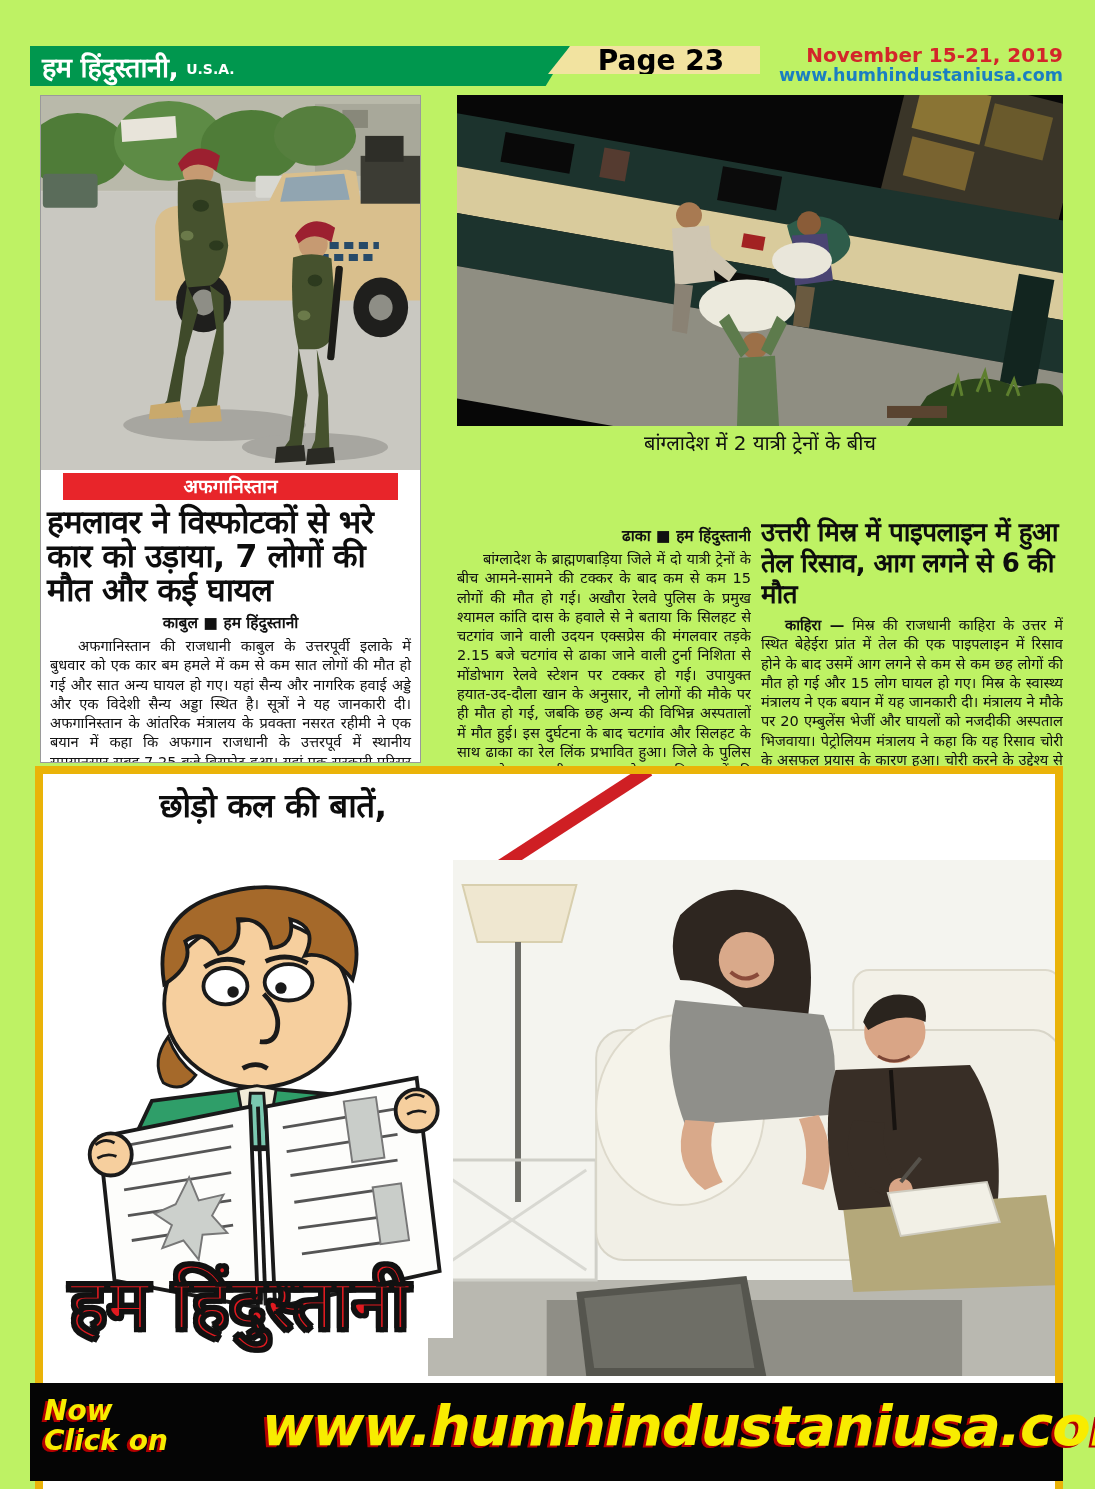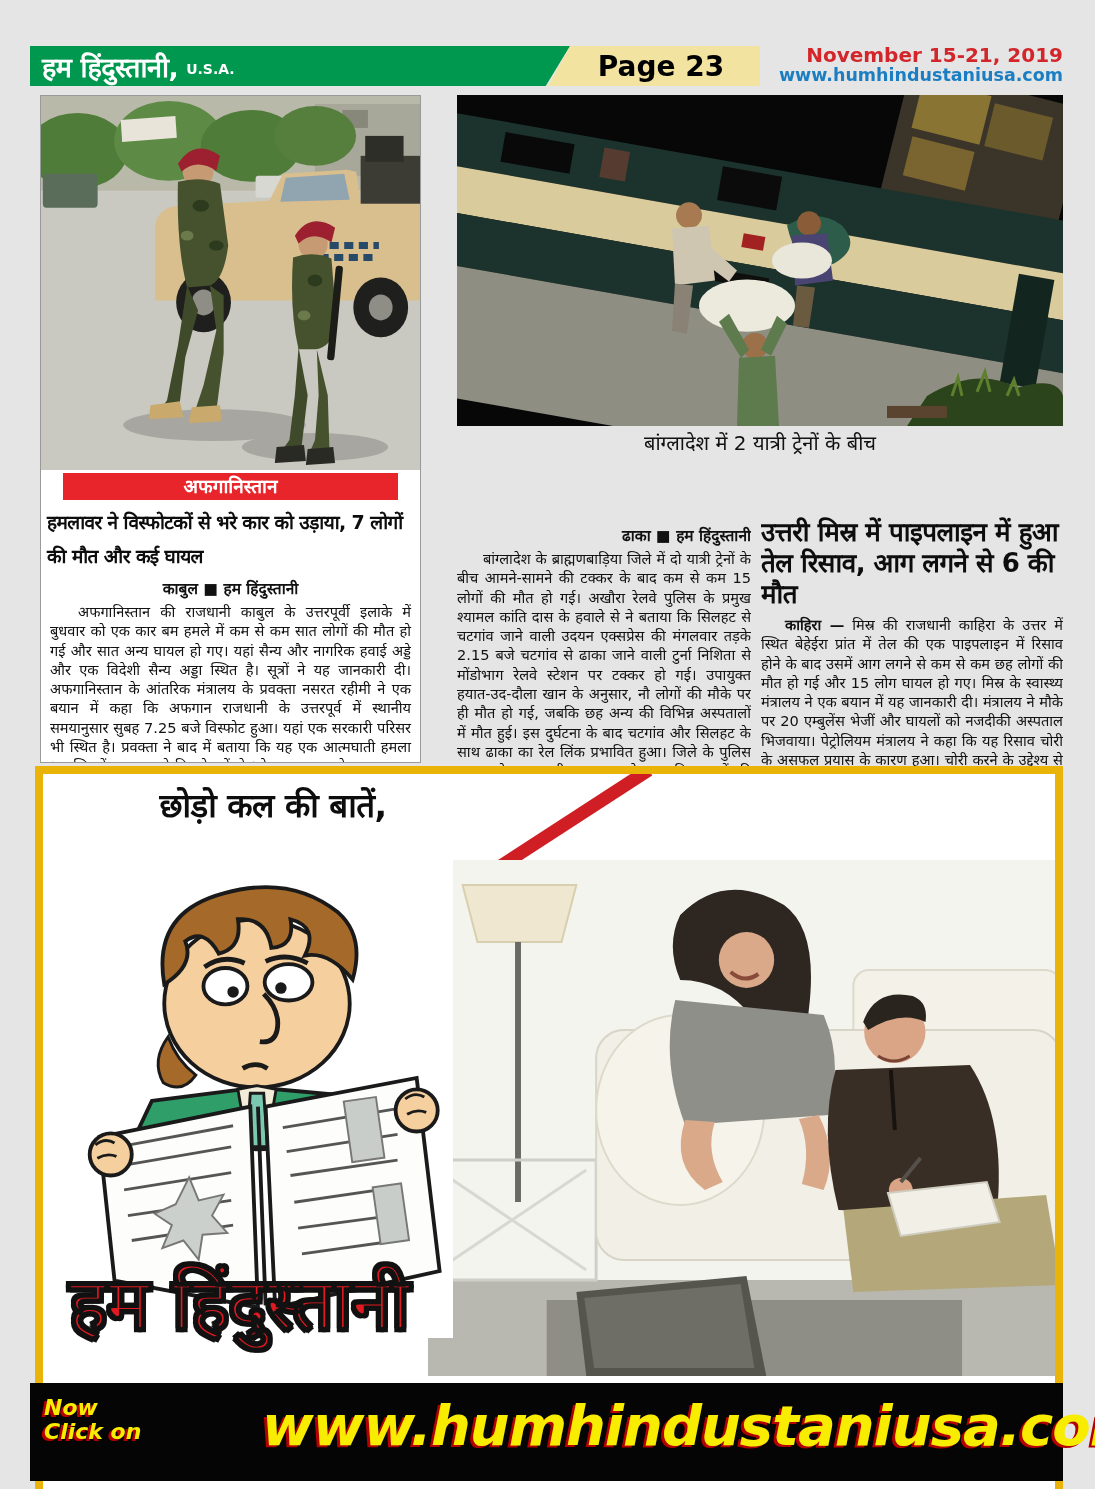--- a/index.html
+++ b/index.html
@@ -1,35 +1,35 @@
 <!DOCTYPE html>
 <html><head>
 <meta charset="utf-8">
 <style>
   html,body{margin:0;padding:0;background:#fff;}
-  .page{position:relative;width:1095px;height:1489px;background:#e5e5e5;overflow:hidden;
+  .page{position:relative;width:1095px;height:1489px;background:#bef264;overflow:hidden;
         font-family:"DejaVu Sans","Liberation Sans",sans-serif;color:#111;}
   
   .mast-green{position:absolute;left:30px;top:46px;width:540px;height:40px;background:#00974e;
       clip-path:polygon(0 0,100% 0,95.5% 100%,0 100%);display:flex;align-items:center;padding-left:12px;box-sizing:border-box;}
   .mast-green .name{color:#fff;font-weight:800;font-size:27px;letter-spacing:-0.5px;}
   .mast-green .suffix{color:#fff;font-weight:800;font-size:14px;margin-left:8px;padding-top:6px;}
-  .page-badge{position:absolute;left:548px;top:46px;width:212px;height:40px;background:#f2e3a0;
+  .page-badge{position:absolute;left:548px;top:46px;width:212px;height:28px;background:#f2e3a0;
       clip-path:polygon(10.5% 0,100% 0,100% 100%,0 100%);display:flex;align-items:center;justify-content:center;}
   .page-badge span{font-weight:800;font-size:28px;color:#000;padding-left:14px;}
   .issue-info{position:absolute;right:32px;top:44px;text-align:right;line-height:1.1;}
   .issue-date{color:#d3262a;font-weight:800;font-size:20px;}
   .issue-url{color:#1b7ec2;font-weight:800;font-size:17.5px;text-decoration:none;display:block;}
   
   .afghan-box{position:absolute;left:40px;top:95px;width:381px;height:668px;border:1px solid #9a9a9a;
       box-sizing:border-box;overflow:hidden;background:#fff;}
   .afghan-box svg{display:block;width:100%;height:374px;}
   .tag-band{margin:3px 22px 0;background:#e8252a;color:#fff;text-align:center;font-weight:800;
       font-size:19px;height:27px;line-height:27px;}
-  .afghan-headline{margin:5px 6px 0;font-size:19px;line-height:34px;font-weight:800;letter-spacing:-0.6px;color:#0d0d0d;}
+  .afghan-headline{margin:5px 6px 0;font-size:32px;line-height:34px;font-weight:800;letter-spacing:-0.6px;color:#0d0d0d;}
   .byline{text-align:center;font-size:15.5px;font-weight:800;margin-top:4px;}
   .body-text{margin:3px 9px;font-size:14.6px;line-height:19.3px;text-align:justify;text-indent:28px;color:#111;}
   
   .train-photo{position:absolute;left:457px;top:95px;width:606px;height:331px;}
   .train-photo svg{display:block;width:100%;height:100%;}
   .kicker{position:absolute;left:457px;top:429px;width:606px;text-align:center;font-size:20px;font-weight:400;}
   .main-headline{position:absolute;left:450px;top:456px;width:620px;text-align:center;font-size:45px;
       line-height:60px;font-weight:800;letter-spacing:-1px;color:#0a0a0a;}
   .bang-col{position:absolute;left:457px;top:524px;width:294px;height:252px;overflow:hidden;}
   .bang-col .byline{margin-top:0;text-align:right;}
@@ -50,21 +50,21 @@
   .cartoon{position:absolute;left:18px;top:86px;width:392px;height:478px;}
   .cartoon svg{width:100%;height:100%;display:block;}
   .couple{position:absolute;left:385px;top:86px;width:633px;height:516px;}
   .couple svg{width:100%;height:100%;display:block;}
   .ad-logo{position:absolute;left:26px;top:478px;font-size:72px;font-weight:800;color:#e01a20;
       letter-spacing:-1px;-webkit-text-stroke:2px #111;
       text-shadow:2px 2px 0 #111,-2px 2px 0 #111,2px -2px 0 #111,-2px -2px 0 #111;}
   
   .footer-bar{position:absolute;left:30px;top:1383px;width:1033px;height:98px;background:#050505;}
   .now-click{position:absolute;left:14px;top:13px;color:#f8ec00;font-style:italic;font-weight:800;
-      font-size:22px;line-height:1.08;text-shadow:-3px 2px 0 #b40000;}
+      font-size:28px;line-height:1.08;text-shadow:-3px 2px 0 #b40000;}
   .footer-url{position:absolute;left:232px;top:10px;font-size:56px;font-style:italic;font-weight:800;
       color:#f8ec00;letter-spacing:-1px;text-decoration:none;text-shadow:-3px 2px 0 #b40000;}
 </style>
 </head>
 <body>
 
 <div class="page">
 
   <div class="mast-green">
     <span class="name">हम हिंदुस्तानी,</span>

